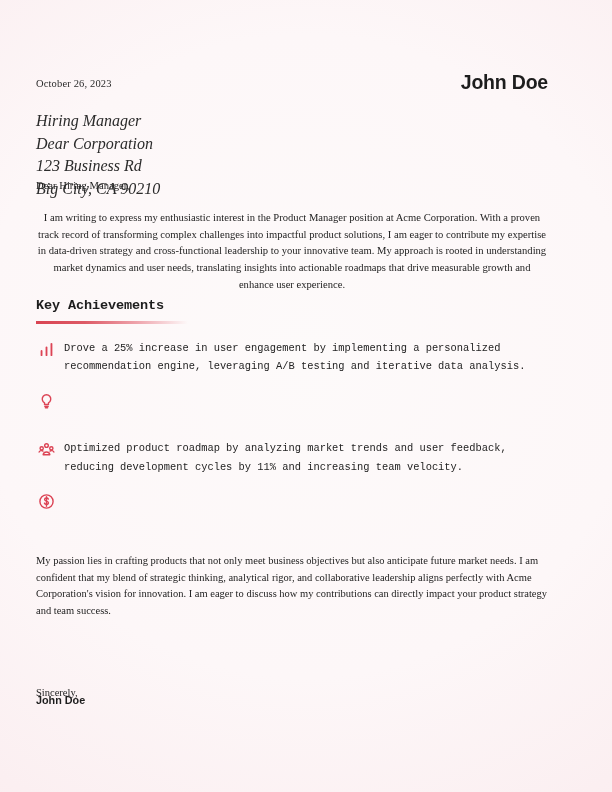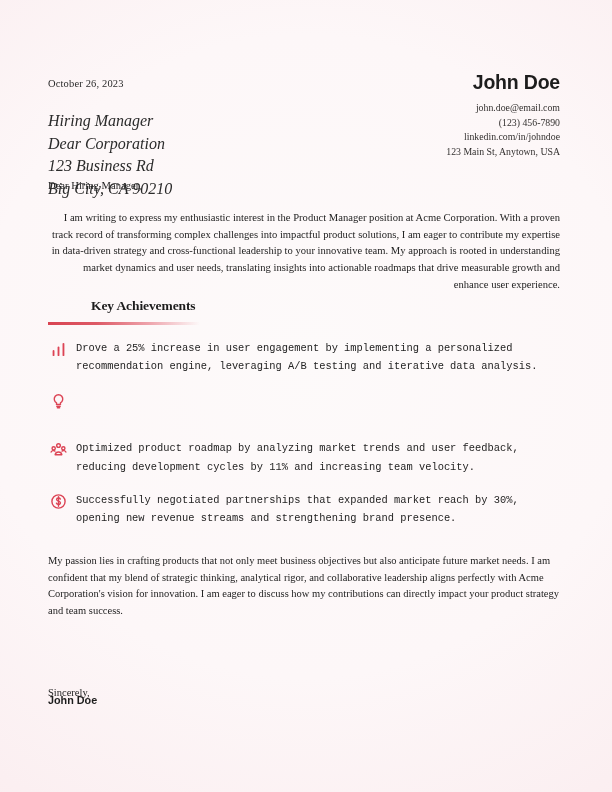--- a/index.html
+++ b/index.html
@@ -19,21 +19,21 @@
     width: 612px;
     height: 792px;
     box-sizing: border-box;
     background:
       radial-gradient(ellipse 120% 90% at 50% 45%, #fdfafa 0%, #fdf7f8 45%, #fbeff1 72%, #fbeaec 100%);
     overflow: hidden;
   }
 
   .content {
     position: absolute;
-    left: 48px;
+    left: 36px;
     top: 0;
     width: 512px;
     height: 792px;
   }
 
   
   .header {
     position: absolute;
     top: 72px;
     left: 0;
@@ -89,37 +89,36 @@
     color: #232323;
   }
   .para-open {
     position: absolute;
     left: 0;
     top: 210px;
     width: 512px;
     font-size: 10.6px;
     color: #232323;
     line-height: 1.58;
-    text-align: right;
+    text-align: center;
   }
 
   
   .section {
     position: absolute;
     left: 0;
     top: 298px;
     width: 512px;
   }
   .section-title {
-    font-family: Liberation Serif, serif;
+    font-family: Liberation Mono, monospace;
     font-weight: bold;
     font-size: 13.5px;
     color: #1d1d1d;
     letter-spacing: -0.1px;
-    margin-left: 43px;
   }
   .section-rule {
     margin-top: 8px;
     width: 152px;
     height: 2.6px;
     background: linear-gradient(to right, #d94452 0%, #dd5a66 32%, #eea3ab 66%, rgba(251,234,236,0) 100%);
   }
 
   
   .achievements {
@@ -181,26 +180,20 @@
 <body>
 
 <div class="page">
   <div class="content">
 
     <div class="header">
       <div class="date-line">October 26, 2023</div>
 
       <div class="sender">
         <div class="sender-name">John Doe</div>
-        <div class="sender-contact">
-          <div>john.doe@email.com</div>
-          <div>(123) 456-7890</div>
-          <div>linkedin.com/in/johndoe</div>
-          <div>123 Main St, Anytown, USA</div>
-        </div>
       </div>
     </div>
 
     <div class="recipient">
       <div>Hiring Manager</div>
       <div>Dear Corporation</div>
       <div>123 Business Rd</div>
       <div>Big City, CA 90210</div>
     </div>
 
@@ -250,21 +243,20 @@
       </div>
 
       <div class="achv">
         <span class="achv-icon">
           <svg viewBox="0 0 24 24" width="17" height="17" fill="none" stroke="#dc4455" stroke-width="2" stroke-linecap="round" stroke-linejoin="round">
             <circle cx="12" cy="12" r="9.3"></circle>
             <path d="M14.6 8.6a2.8 2.8 0 0 0-2.6-1.5c-1.6 0-2.7.8-2.7 2.1 0 2.9 5.4 1.5 5.4 4.5 0 1.4-1.2 2.3-2.8 2.3a3 3 0 0 1-2.8-1.6"></path>
             <line x1="12" y1="5.4" x2="12" y2="18.6"></line>
           </svg>
         </span>
-        <span class="achv-text">Successfully negotiated partnerships that expanded market reach by 30%, opening new revenue streams and strengthening brand presence.</span>
       </div>
 
     </div>
 
     <div class="para-close">My passion lies in crafting products that not only meet business objectives but also anticipate future market needs. I am confident that my blend of strategic thinking, analytical rigor, and collaborative leadership aligns perfectly with Acme Corporation's vision for innovation. I am eager to discuss how my contributions can directly impact your product strategy and team success.</div>
     <div class="closing">Sincerely,</div>
     <div class="signature">John Doe</div>
 
   </div>
 </div>

